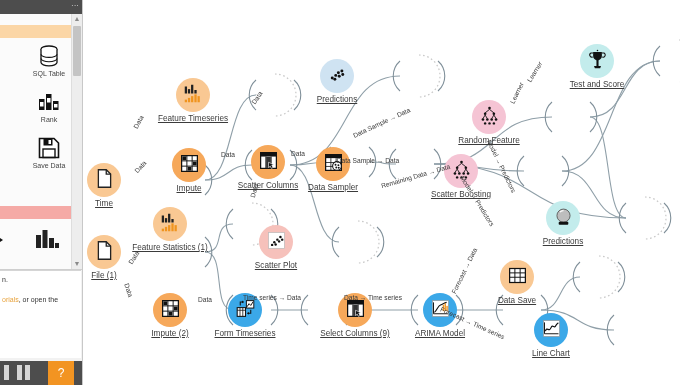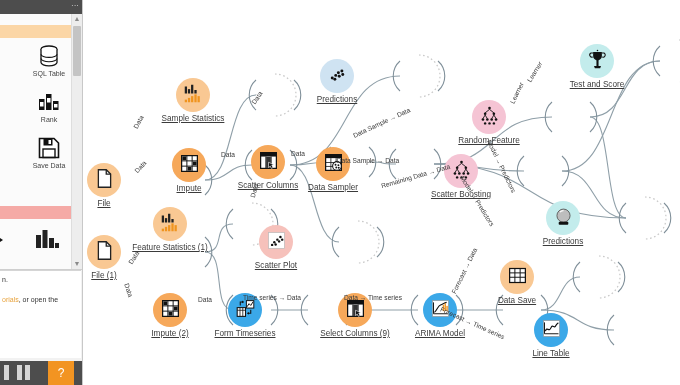--- a/index.html
+++ b/index.html
@@ -211,37 +211,37 @@
     </svg>
 
     <div id="node-layer">
         <div class="node" style="left: 22px; top: 180px;">
           <div class="bubble c-orange">
             <span><svg width="21" height="21" viewBox="0 0 24 24">
                 <path d="M5 2 H14 L19 7 V22 H5 Z" fill="#fff" stroke="#222" stroke-width="1.5"></path>
                 <path d="M14 2 V7 H19" fill="none" stroke="#222" stroke-width="1.5"></path>
               </svg></span>
           </div>
-          <div class="nlabel">File</div>
+          <div class="nlabel">Time</div>
         </div>
         <div class="node" style="left: 111px; top: 95px;">
           <div class="bubble c-orange">
             <span><svg width="21" height="21" viewBox="0 0 24 24">
                 <rect x="2" y="4" width="2.6" height="8" fill="#222"></rect>
                 <rect x="5.6" y="7" width="2.6" height="5" fill="#222"></rect>
                 <rect x="9.2" y="2" width="2.6" height="10" fill="#222"></rect>
                 <rect x="13" y="8" width="2.6" height="4" fill="#222"></rect>
                 <rect x="2" y="19" width="2.6" height="3" fill="#f0941f"></rect>
                 <rect x="5.6" y="17" width="2.6" height="5" fill="#f0941f"></rect>
                 <rect x="9.2" y="15" width="2.6" height="7" fill="#f0941f"></rect>
                 <rect x="13" y="13" width="2.6" height="9" fill="#f0941f"></rect>
                 <rect x="16.6" y="15" width="2.6" height="7" fill="#f0941f"></rect>
               </svg></span>
           </div>
-          <div class="nlabel">Sample Statistics</div>
+          <div class="nlabel">Feature Timeseries</div>
         </div>
         <div class="node" style="left: 255px; top: 76px;">
           <div class="bubble c-blue">
             <span><svg width="21" height="21" viewBox="0 0 24 24">
                 <circle cx="6" cy="16" r="1.7" fill="#111"></circle>
                 <circle cx="10" cy="13" r="1.7" fill="#111"></circle>
                 <circle cx="9" cy="17.5" r="1.7" fill="#111"></circle>
                 <circle cx="13" cy="10" r="1.7" fill="#111"></circle>
                 <circle cx="14" cy="14" r="1.7" fill="#111"></circle>
                 <circle cx="17" cy="8" r="1.7" fill="#111"></circle>
@@ -452,21 +452,21 @@
           <div class="nlabel">Data Save</div>
         </div>
         <div class="node" style="left: 469px; top: 330px;">
           <div class="bubble c-blue2">
             <span><svg width="21" height="21" viewBox="0 0 24 24">
                 <rect x="3" y="3" width="18" height="18" fill="#fff" stroke="#999" stroke-width="0.8"></rect>
                 <path d="M4 18 V5 M4 18 H20" stroke="#111" stroke-width="1.1"></path>
                 <path d="M5 15 C7 9, 9 17, 11.5 11 C13.5 6.5, 15 13, 17 8.5 C18 6.5, 19 6, 19.8 5.5" fill="none" stroke="#111" stroke-width="1.4"></path>
               </svg></span>
           </div>
-          <div class="nlabel">Line Table</div>
+          <div class="nlabel">Line Chart</div>
         </div>
       </div>
     <div id="edgelabel-layer">
         <div class="edge-label" style="left: 57px; top: 130px; transform: translate(-50%, -50%) rotate(-62deg);">Data</div>
         <div class="edge-label" style="left: 58px; top: 173px; transform: translate(-50%, -50%) rotate(-48deg);">Data</div>
         <div class="edge-label" style="left: 174px; top: 200px; transform: translate(-50%, -50%) rotate(-76deg);">Data</div>
         <div class="edge-label" style="left: 146px; top: 154px; transform: translate(-50%, -50%) rotate(0deg);">Data</div>
         <div class="edge-label" style="left: 216px; top: 153px; transform: translate(-50%, -50%) rotate(0deg);">Data</div>
         <div class="edge-label" style="left: 175px; top: 105px; transform: translate(-50%, -50%) rotate(-56deg);">Data</div>
         <div class="edge-label" style="left: 301px; top: 136px; transform: translate(-50%, -50%) rotate(-25deg);">Data Sample → Data</div>

